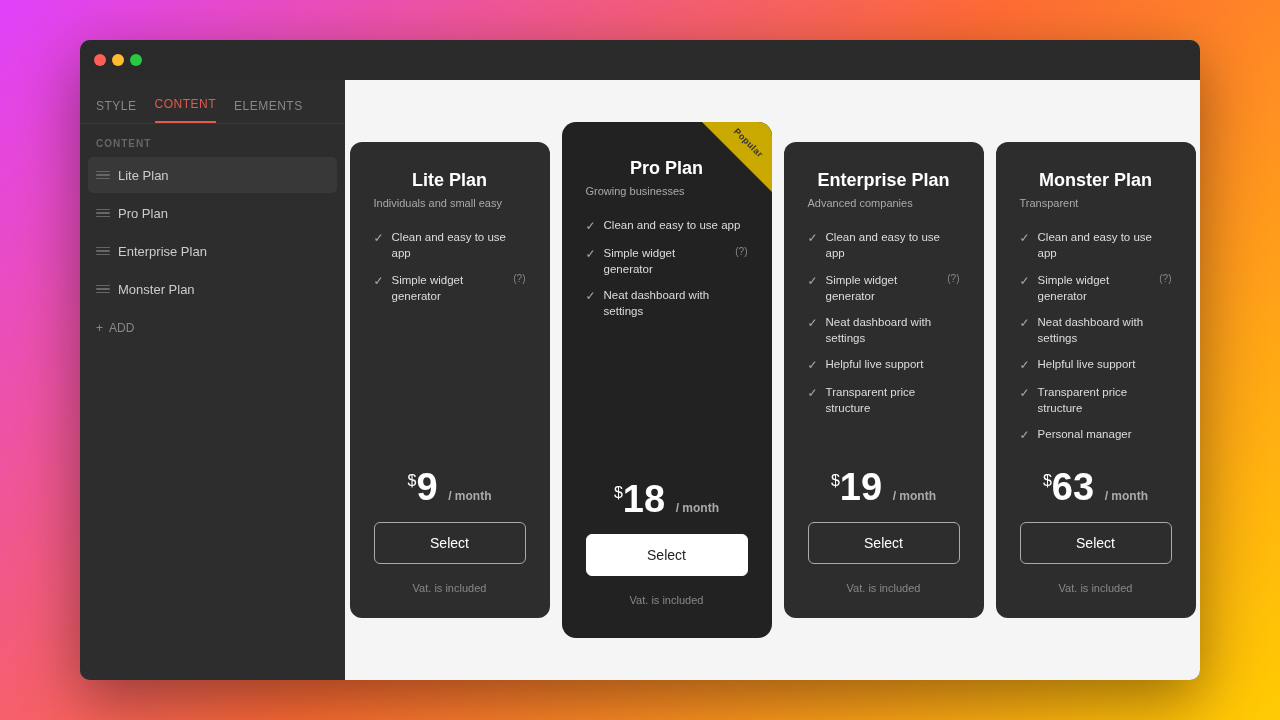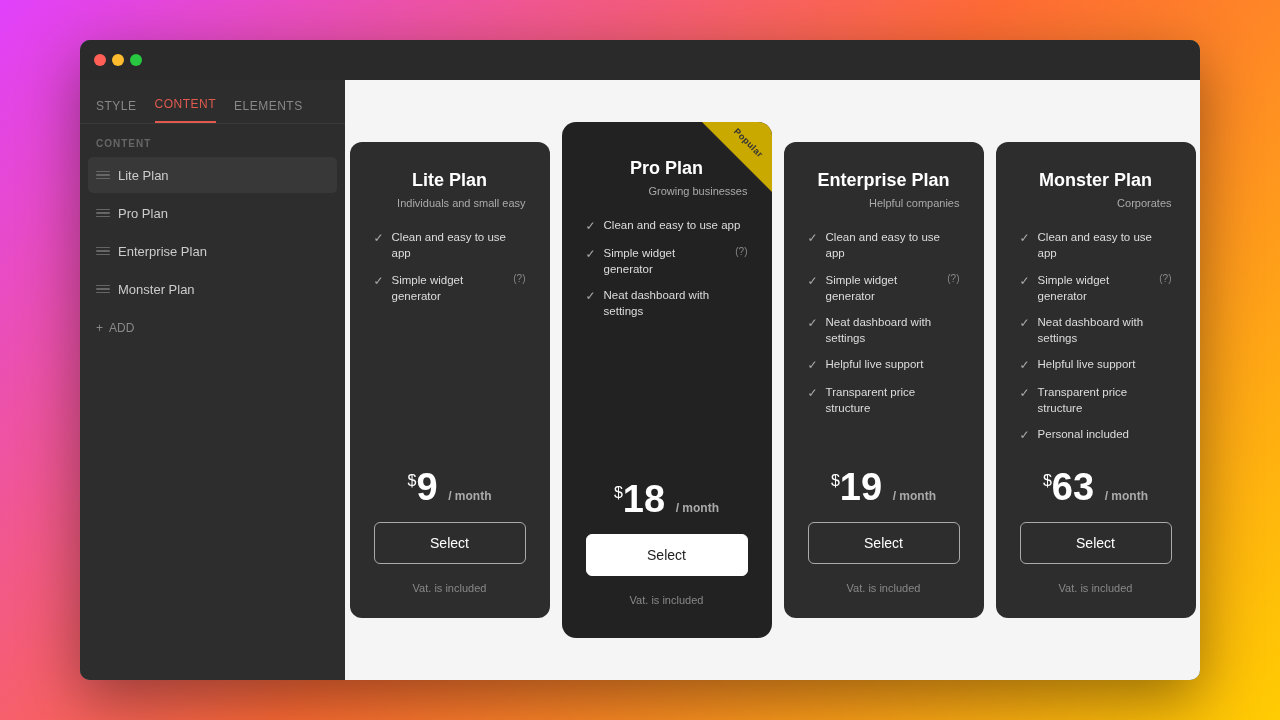--- a/index.html
+++ b/index.html
@@ -214,21 +214,21 @@
     }
     .plan-name {
       font-size: 18px;
       font-weight: 600;
       text-align: center;
       margin-bottom: 6px;
     }
     .plan-subtitle {
       font-size: 11px;
       color: #aaa;
-      text-align: right;
+      text-align: left;
       margin-bottom: 20px;
     }
     .features-list {
       list-style: none;
       display: flex;
       flex-direction: column;
       gap: 10px;
       flex: 1;
       margin-bottom: 24px;
     }
@@ -432,21 +432,21 @@
               <span class="price-currency">$</span><span>18</span>
             </span>
             <span class="price-period">/ month</span>
           </div>
           <button class="select-btn featured-btn">Select</button>
           <div class="vat-text">Vat. is included</div>
         </div>
 
         <div class="plan-card">
           <div class="plan-name">Enterprise Plan</div>
-          <div class="plan-subtitle">Helpful companies</div>
+          <div class="plan-subtitle">Advanced companies</div>
           <ul class="features-list">
             <li class="feature-item">
               <span class="feature-check">✓</span>
               <span>Clean and easy to use app</span>
             </li>
             <li class="feature-item">
               <span class="feature-check">✓</span>
               <span>Simple widget generator</span>
               <span class="feature-info">(?)</span>
             </li>
@@ -468,21 +468,21 @@
               <span class="price-currency">$</span><span>19</span>
             </span>
             <span class="price-period">/ month</span>
           </div>
           <button class="select-btn">Select</button>
           <div class="vat-text">Vat. is included</div>
         </div>
 
         <div class="plan-card">
           <div class="plan-name">Monster Plan</div>
-          <div class="plan-subtitle">Corporates</div>
+          <div class="plan-subtitle">Transparent</div>
           <ul class="features-list">
             <li class="feature-item">
               <span class="feature-check">✓</span>
               <span>Clean and easy to use app</span>
             </li>
             <li class="feature-item">
               <span class="feature-check">✓</span>
               <span>Simple widget generator</span>
               <span class="feature-info">(?)</span>
             </li>
@@ -493,21 +493,21 @@
             <li class="feature-item">
               <span class="feature-check">✓</span>
               <span>Helpful live support</span>
             </li>
             <li class="feature-item">
               <span class="feature-check">✓</span>
               <span>Transparent price structure</span>
             </li>
             <li class="feature-item">
               <span class="feature-check">✓</span>
-              <span>Personal included</span>
+              <span>Personal manager</span>
             </li>
           </ul>
           <div class="price-section">
             <span class="price-amount">
               <span class="price-currency">$</span><span>63</span>
             </span>
             <span class="price-period">/ month</span>
           </div>
           <button class="select-btn">Select</button>
           <div class="vat-text">Vat. is included</div>

